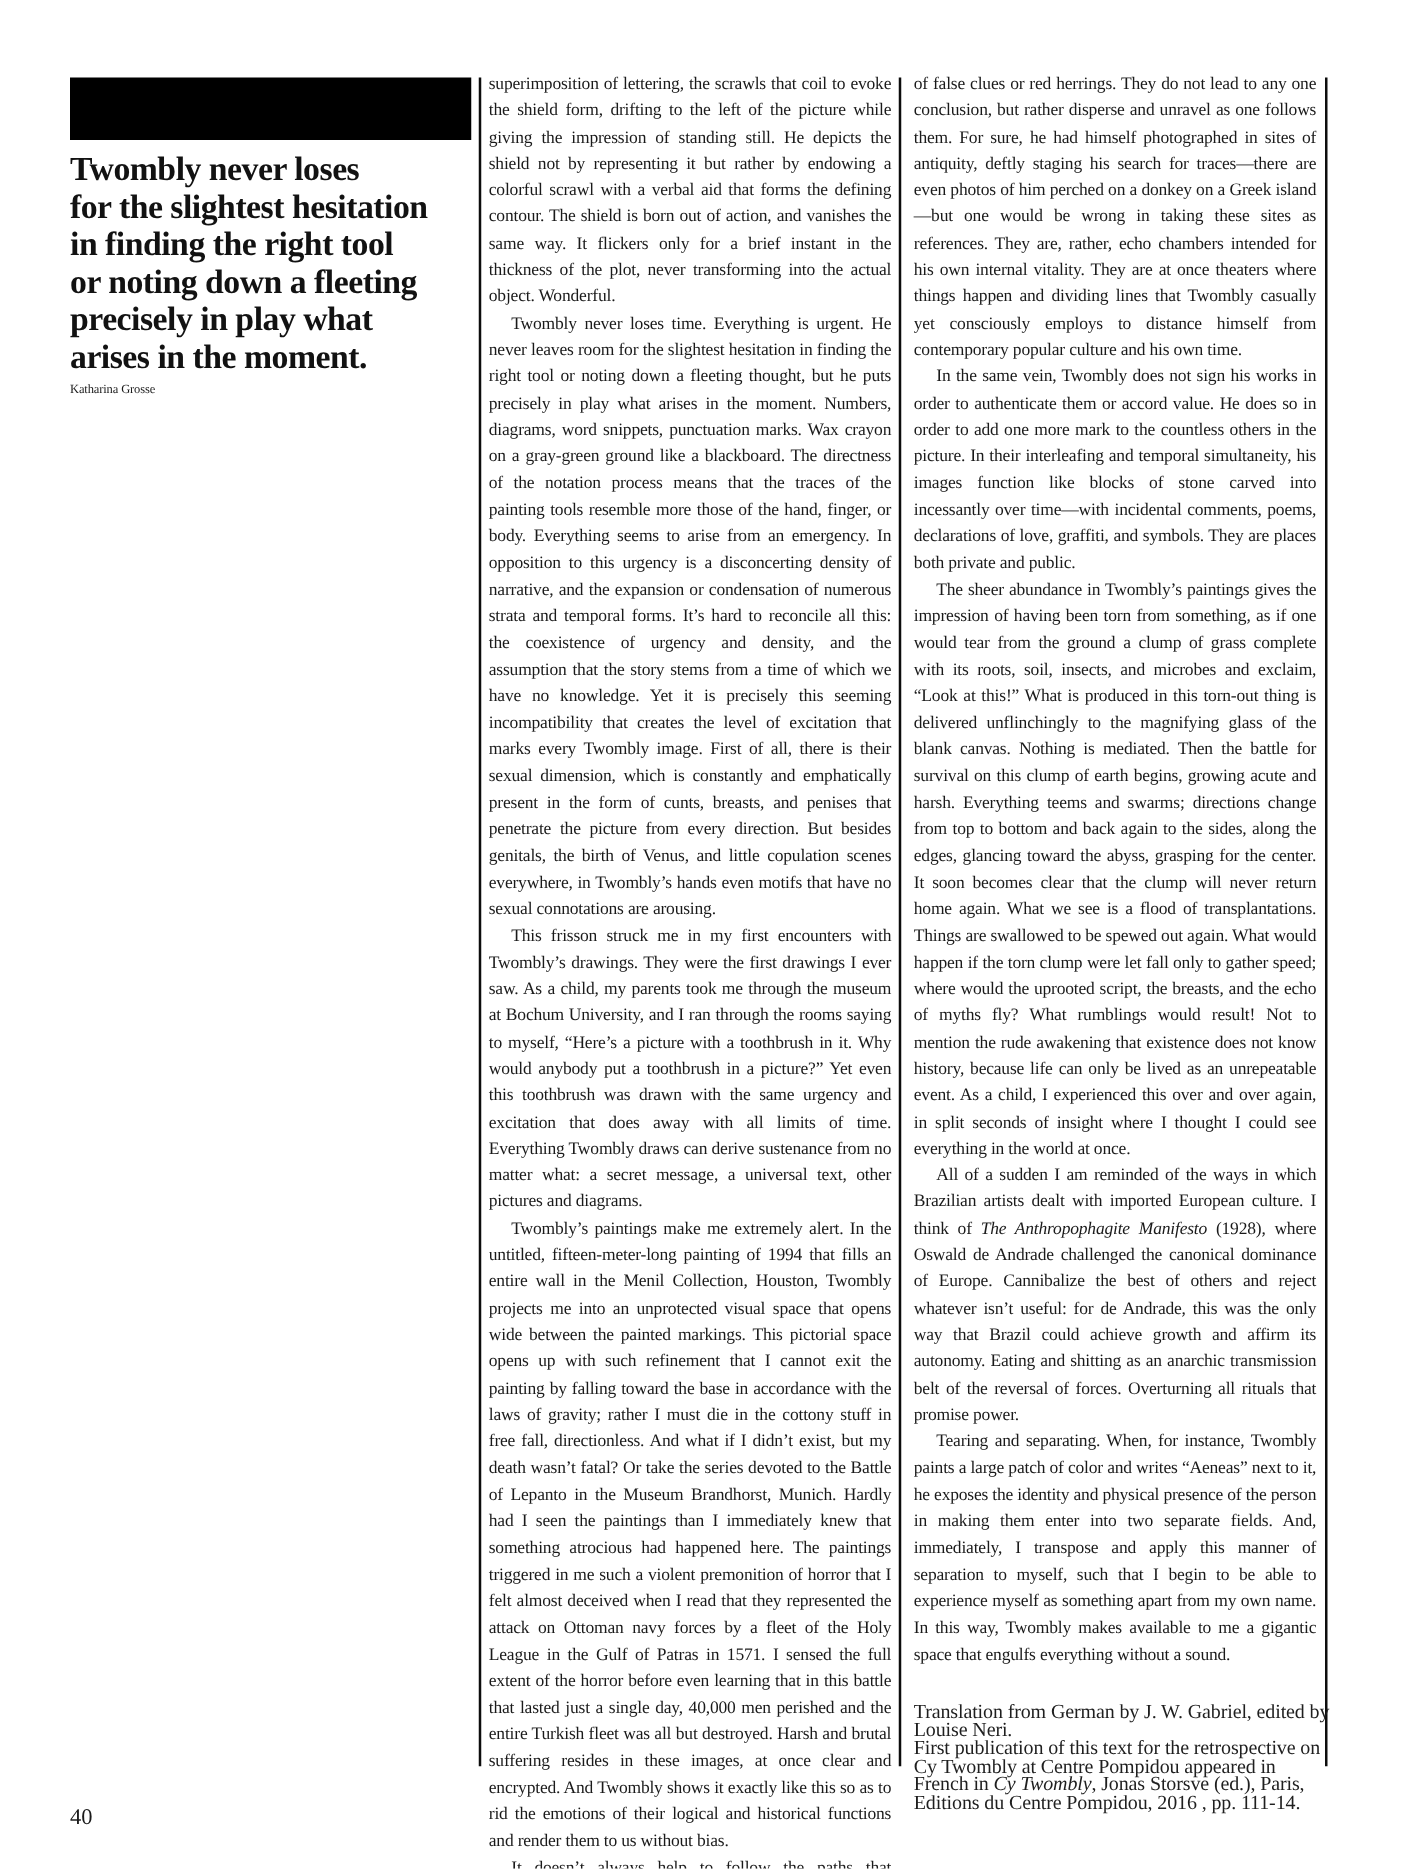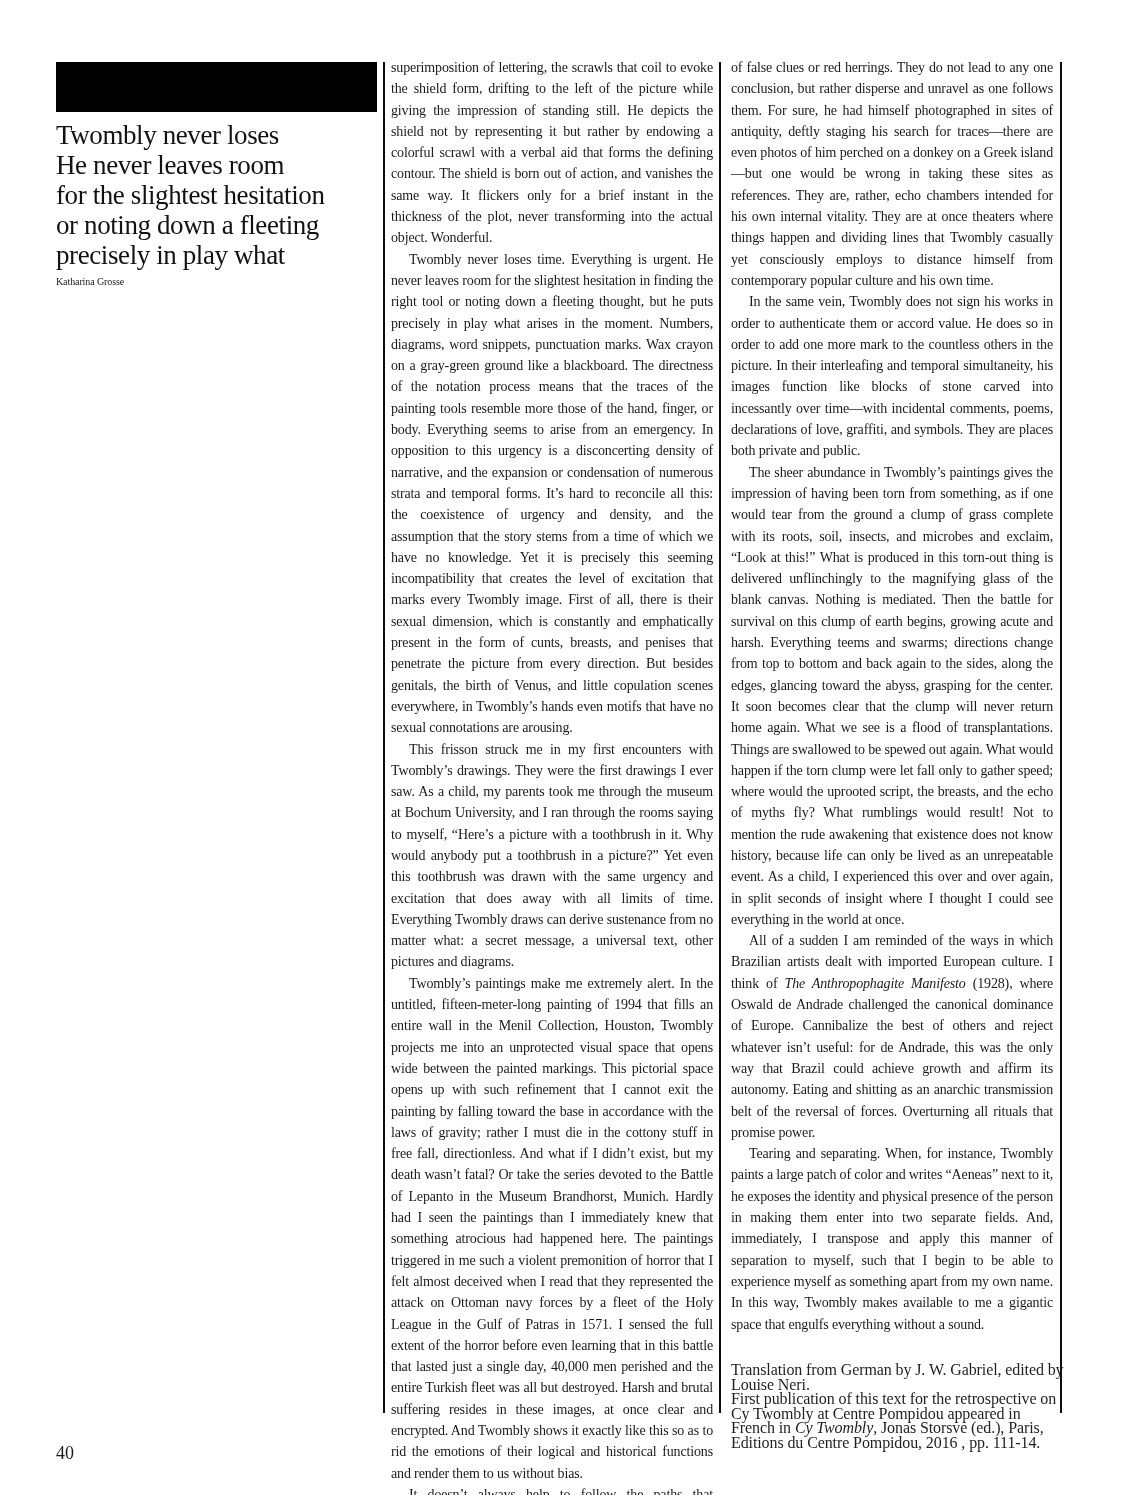--- a/index.html
+++ b/index.html
@@ -36,21 +36,21 @@
     background: #000000;
   }
   .pull-quote {
     margin: 8px 0 0 0;
     padding: 0;
     font-size: 27px;
     line-height: 30px;
     letter-spacing: -0.4px;
     color: #121212;
   }
-  .pq-line { white-space: nowrap; }
+  .pq-line { white-space: nowrap; font-weight: bold; }
   .attribution {
     margin-top: 6px;
     font-size: 10px;
     letter-spacing: -0.1px;
     color: #1a1a1a;
   }
 
   
   .rule {
     position: absolute;
@@ -108,24 +108,25 @@
 </style>
 </head>
 <body>
 
 <div class="page">
 
   <aside class="left-col">
     <div class="black-bar"></div>
     <blockquote class="pull-quote">
         <div class="pq-line">Twombly never loses</div>
-        <div class="pq-line">He never leaves room</div>
         <div class="pq-line">for the slightest hesitation</div>
+        <div class="pq-line">in finding the right tool</div>
         <div class="pq-line">or noting down a fleeting</div>
         <div class="pq-line">precisely in play what</div>
+        <div class="pq-line">arises in the moment.</div>
       </blockquote>
     <div class="attribution">Katharina Grosse</div>
   </aside>
 
   <div class="rule rule-left"></div>
 
   <section class="col col-middle">
       <p><span>superimposition of lettering, the scrawls that coil to evoke the shield form, drifting to the left of the picture while giving the impression of standing still. He depicts the shield not by representing it but rather by endowing a colorful scrawl with a verbal aid that forms the defining contour. The shield is born out of action, and vanishes the same way. It flickers only for a brief instant in the thickness of the plot, never transforming into the actual object. Wonderful.</span></p>
       <p class="indent"><span>Twombly never loses time. Everything is urgent. He never leaves room for the slightest hesitation in finding the right tool or noting down a fleeting thought, but he puts precisely in play what arises in the moment. Numbers, diagrams, word snippets, punctuation marks. Wax crayon on a gray-green ground like a blackboard. The directness of the notation process means that the traces of the painting tools resemble more those of the hand, finger, or body. Everything seems to arise from an emergency. In opposition to this urgency is a disconcerting density of narrative, and the expansion or condensation of numerous strata and temporal forms. It’s hard to reconcile all this: the coexistence of urgency and density, and the assumption that the story stems from a time of which we have no knowledge. Yet it is precisely this seeming incompatibility that creates the level of excitation that marks every Twombly image. First of all, there is their sexual dimension, which is constantly and emphatically present in the form of cunts, breasts, and penises that penetrate the picture from every direction. But besides genitals, the birth of Venus, and little copulation scenes everywhere, in Twombly’s hands even motifs that have no sexual connotations are arousing.</span></p>
       <p class="indent"><span>This frisson struck me in my first encounters with Twombly’s drawings. They were the first drawings I ever saw. As a child, my parents took me through the museum at Bochum University, and I ran through the rooms saying to myself, “Here’s a picture with a toothbrush in it. Why would anybody put a toothbrush in a picture?” Yet even this toothbrush was drawn with the same urgency and excitation that does away with all limits of time. Everything Twombly draws can derive sustenance from no matter what: a secret message, a universal text, other pictures and diagrams.</span></p>

